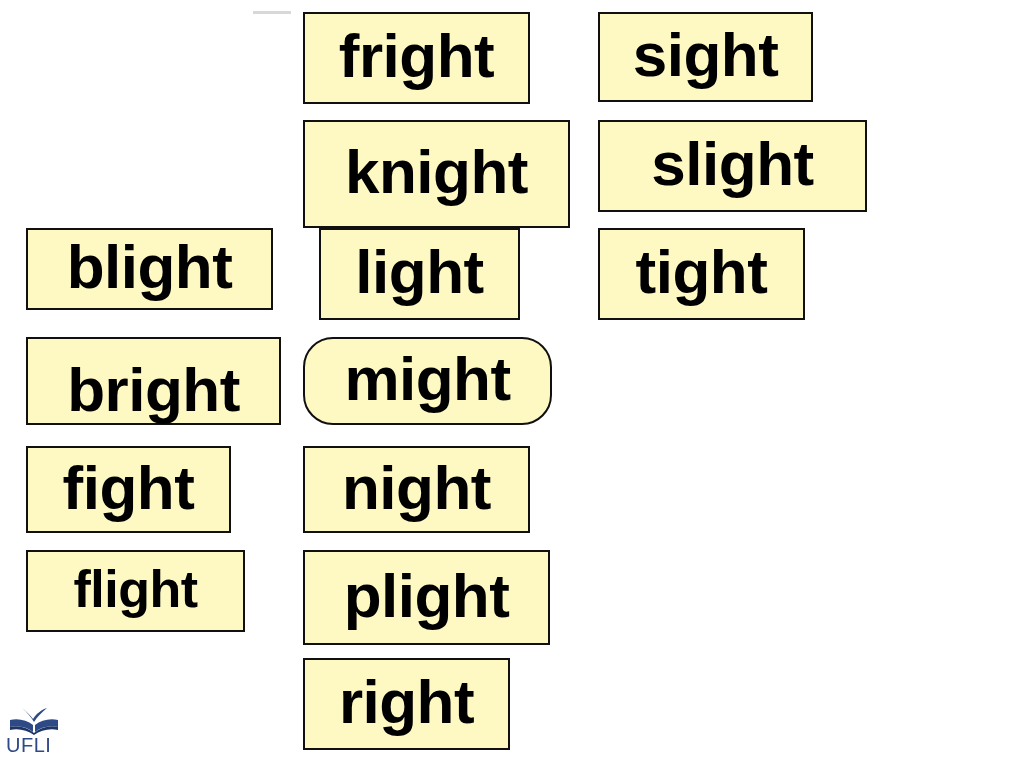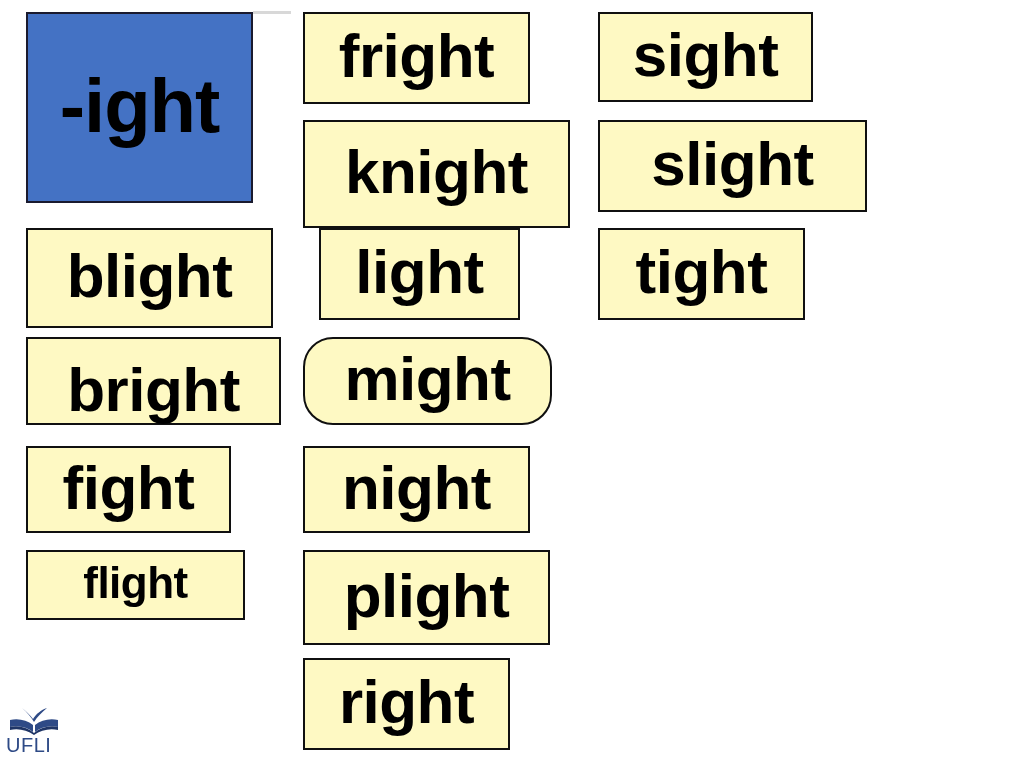--- a/index.html
+++ b/index.html
@@ -74,35 +74,32 @@
     color: #2e4a86;
   }
 </style>
 </head>
 <body>
 
 <div id="slide" style="background: rgb(255, 255, 255);">
 
   <div id="ghost-edge"></div>
 
-  <div class="card rime" id="rime-tile" style="left: 26px; top: 12px; width: 227px; height: 191px; background: rgb(68, 114, 196); color: rgb(0, 0, 0); border-color: rgb(26, 26, 46);">
-    <span class="word">-ight</span>
-  </div>
 
   <div id="cards-layer">
-      <div class="card" style="left: 26px; top: 228px; width: 247px; height: 100px; font-size: 62px;">
+      <div class="card" style="left: 26px; top: 228px; width: 247px; height: 82px; font-size: 62px;">
         <span class="word">blight</span>
       </div>
       <div class="card" style="left: 26px; top: 337px; width: 255px; height: 88px; font-size: 62px; align-items: flex-end;">
         <span class="word">bright</span>
       </div>
       <div class="card" style="left: 26px; top: 446px; width: 205px; height: 87px; font-size: 62px;">
         <span class="word">fight</span>
       </div>
-      <div class="card" style="left: 26px; top: 550px; width: 219px; height: 70px; font-size: 44px;">
+      <div class="card" style="left: 26px; top: 550px; width: 219px; height: 82px; font-size: 52px;">
         <span class="word">flight</span>
       </div>
       <div class="card" style="left: 303px; top: 12px; width: 227px; height: 92px; font-size: 62px;">
         <span class="word">fright</span>
       </div>
       <div class="card" style="left: 303px; top: 120px; width: 267px; height: 108px; font-size: 62px;">
         <span class="word">knight</span>
       </div>
       <div class="card" style="left: 303px; top: 228px; width: 201px; height: 92px; font-size: 62px; margin-left: 16px;">
         <span class="word">light</span>

